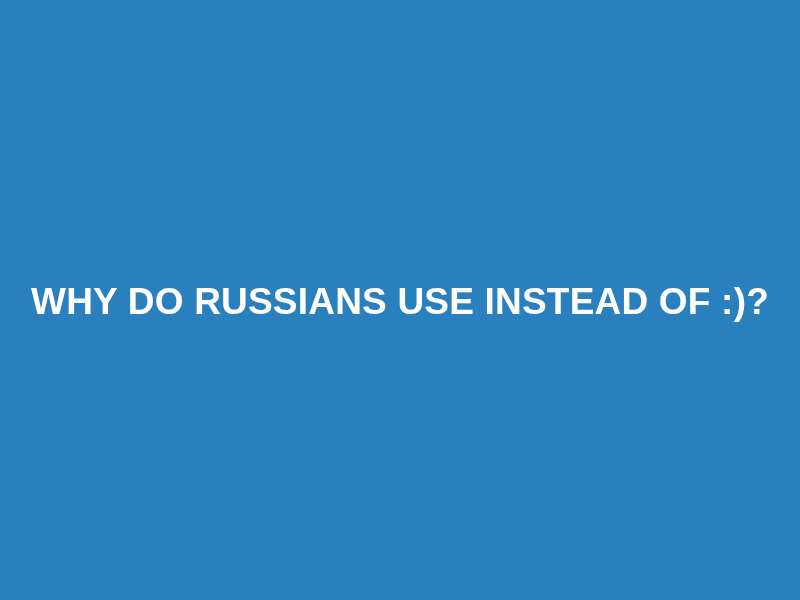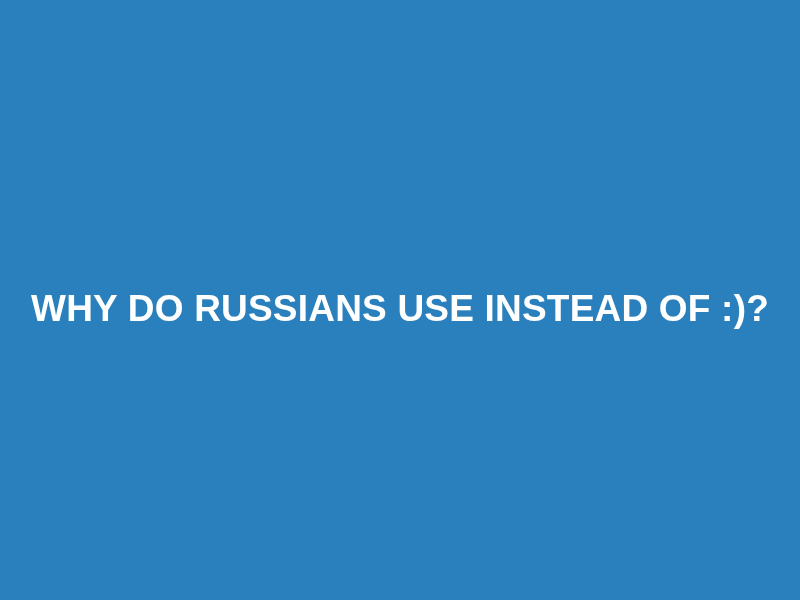--- a/index.html
+++ b/index.html
@@ -35,21 +35,21 @@
     right: 0;
     top: 271px;
     display: flex;
     align-items: center;
     justify-content: center;
     padding: 0 24px;
     box-sizing: border-box;
   }
 
   .headline {
-    margin: 12px;
+    margin: 5px;
     color: #ffffff;
     font-family: "Liberation Sans", sans-serif;
     font-size: 37px;
     font-weight: 700;
     line-height: 52px;
     letter-spacing: 0.2px;
     text-align: center;
     text-transform: uppercase;
     white-space: nowrap;
     -webkit-font-smoothing: antialiased;

